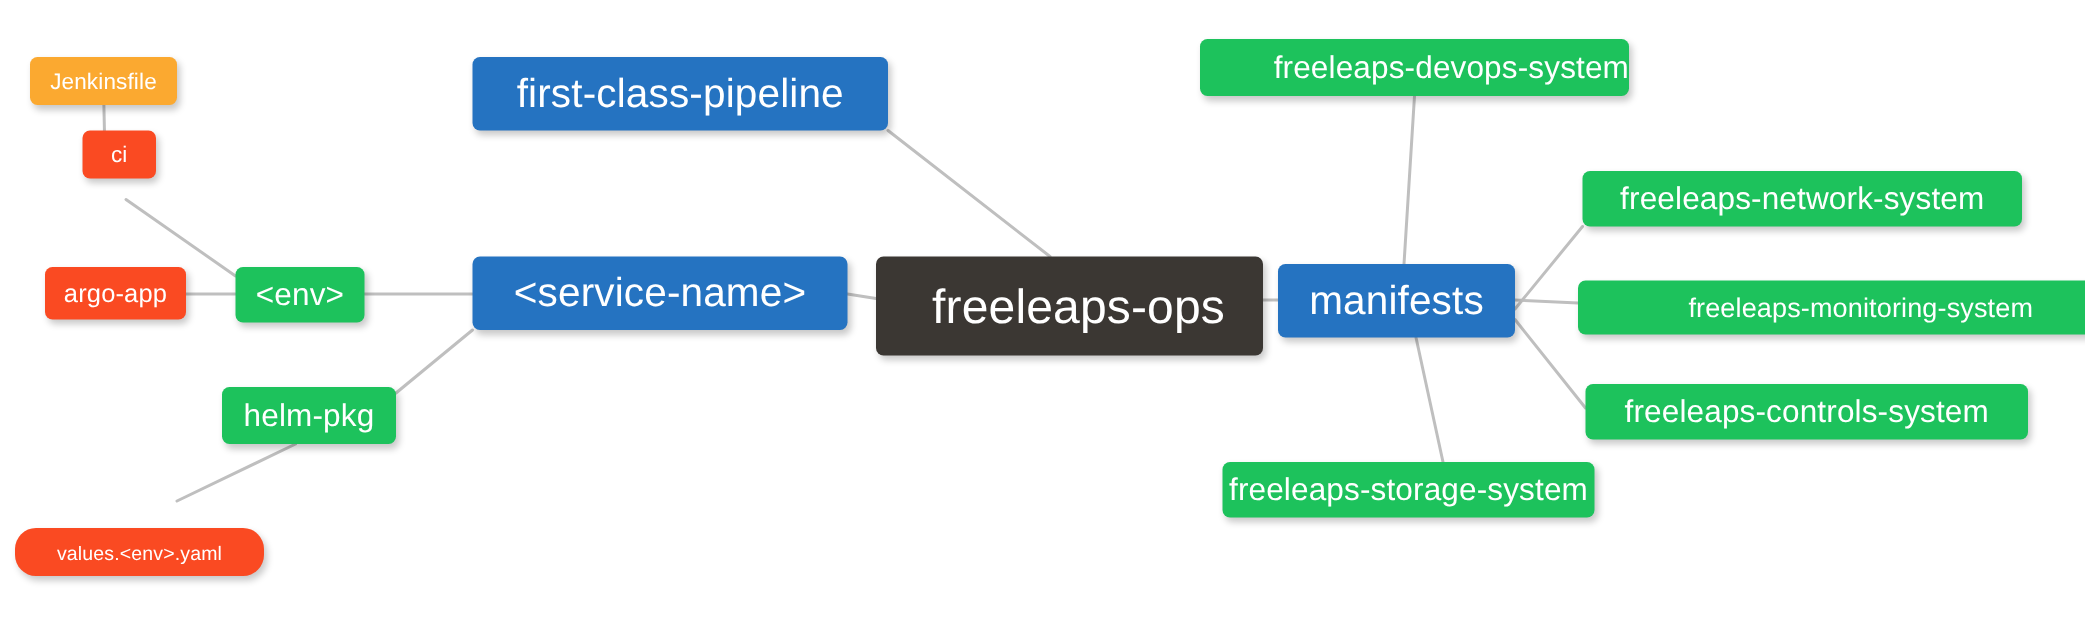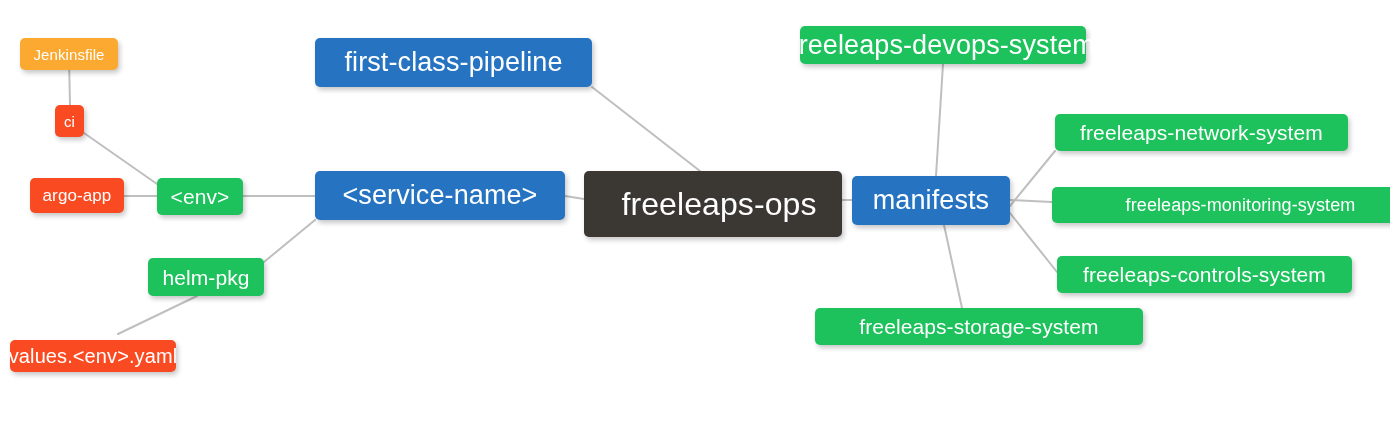--- a/index.html
+++ b/index.html
@@ -68,57 +68,57 @@
       <line x1="1010" y1="206" x2="1055" y2="151" class="edge" stroke="#bfbfbf"></line>
       <line x1="1010" y1="200" x2="1052" y2="202" class="edge" stroke="#bfbfbf"></line>
       <line x1="1010" y1="213" x2="1057" y2="272" class="edge" stroke="#bfbfbf"></line>
       <line x1="944" y1="225" x2="962" y2="308" class="edge" stroke="#bfbfbf"></line>
     </svg>
 
   <div id="node-layer">
       <div class="node n-orange" style="left: 20px; top: 26px; width: 98px; height: 32px; font-size: 15px; margin-top: 12px;">
         <span>Jenkinsfile</span>
       </div>
-      <div class="node n-red" style="left: 55px; top: 105px; width: 29px; height: 32px; font-size: 15px;">
+      <div class="node n-red" style="left: 55px; top: 87px; width: 49px; height: 32px; font-size: 15px;">
         <span>ci</span>
       </div>
       <div class="node n-red" style="left: 30px; top: 178px; width: 94px; height: 35px; font-size: 17px;">
         <span>argo-app</span>
       </div>
       <div class="node n-green" style="left: 157px; top: 178px; width: 86px; height: 37px; font-size: 21px;">
         <span>&lt;env&gt;</span>
       </div>
       <div class="node n-green" style="left: 148px; top: 258px; width: 116px; height: 38px; font-size: 21px;">
         <span>helm-pkg</span>
       </div>
-      <div class="node n-red" style="left: 10px; top: 340px; width: 166px; height: 32px; font-size: 20px;">
+      <div class="node n-red" style="left: 10px; top: 352px; width: 166px; height: 32px; font-size: 13px; border-radius: 14px;">
         <span>values.&lt;env&gt;.yaml</span>
       </div>
       <div class="node n-blue" style="left: 315px; top: 38px; width: 277px; height: 49px; font-size: 27px;">
         <span>first-class-pipeline</span>
       </div>
       <div class="node n-blue" style="left: 315px; top: 171px; width: 250px; height: 49px; font-size: 27px;">
         <span>&lt;service-name&gt;</span>
       </div>
       <div class="node n-root" style="left: 584px; top: 171px; width: 258px; height: 66px; font-size: 32px;">
         <span>freeleaps-ops</span>
       </div>
       <div class="node n-blue" style="left: 852px; top: 176px; width: 158px; height: 49px; font-size: 27px;">
         <span>manifests</span>
       </div>
-      <div class="node n-green" style="left: 800px; top: 26px; width: 286px; height: 38px; font-size: 27px;">
+      <div class="node n-green" style="left: 800px; top: 26px; width: 286px; height: 38px; font-size: 21px; justify-content: flex-end;">
         <span>freeleaps-devops-system</span>
       </div>
       <div class="node n-green" style="left: 1055px; top: 114px; width: 293px; height: 37px; font-size: 21px;">
         <span>freeleaps-network-system</span>
       </div>
       <div class="node n-green" style="left: 1052px; top: 187px; width: 377px; height: 36px; font-size: 18px;">
         <span>freeleaps-monitoring-system</span>
       </div>
       <div class="node n-green" style="left: 1057px; top: 256px; width: 295px; height: 37px; font-size: 21px;">
         <span>freeleaps-controls-system</span>
       </div>
-      <div class="node n-green" style="left: 815px; top: 308px; width: 328px; height: 37px; font-size: 21px;">
+      <div class="node n-green" style="left: 815px; top: 308px; width: 248px; height: 37px; font-size: 21px;">
         <span>freeleaps-storage-system</span>
       </div>
     </div>
 
 </div>
 
 </body></html>

